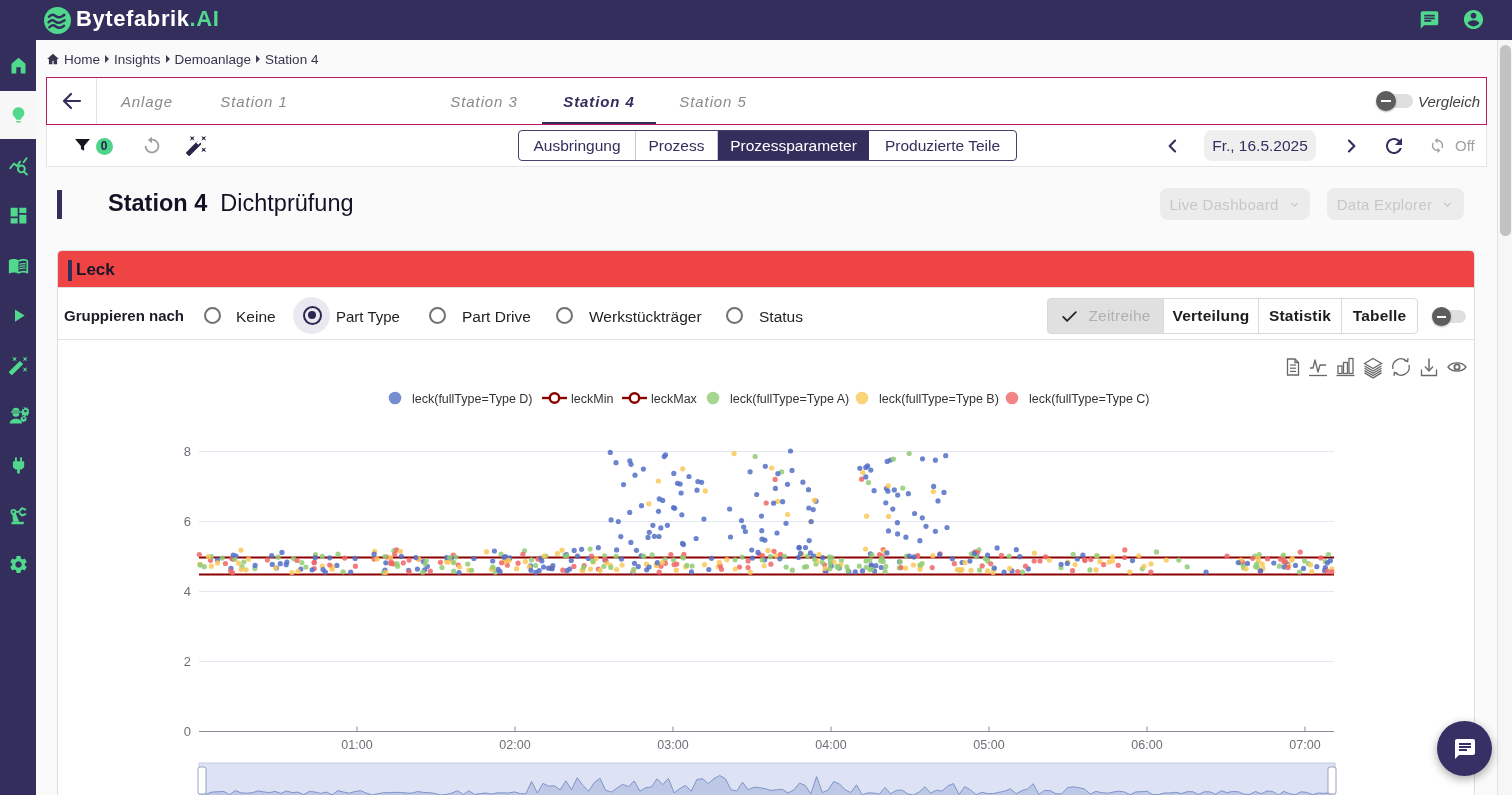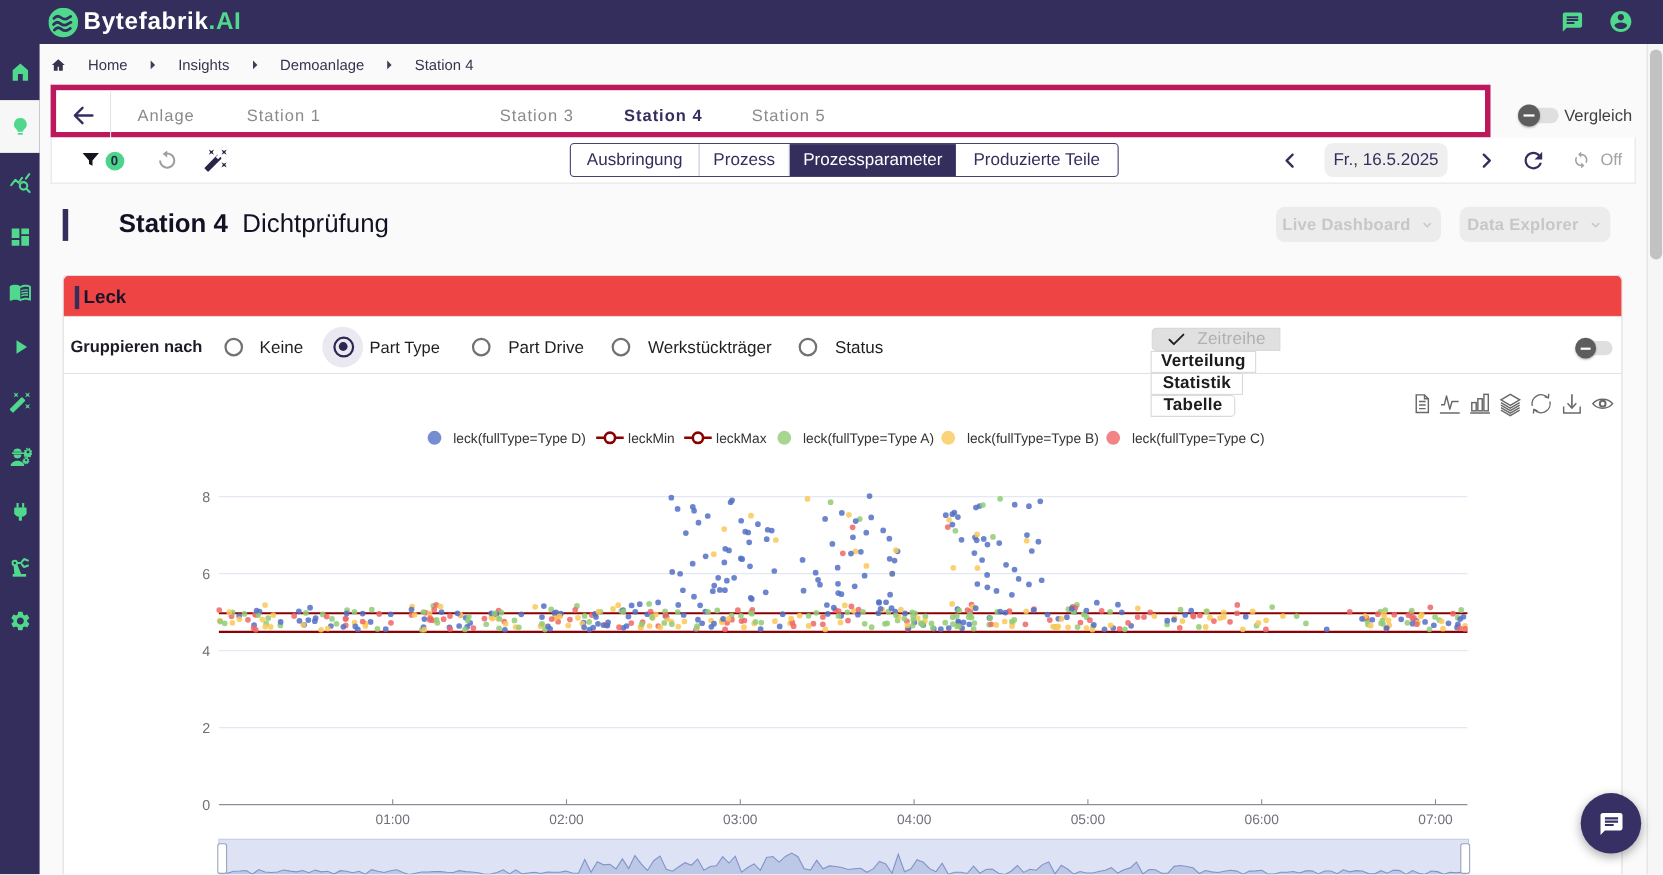--- a/index.html
+++ b/index.html
@@ -9,49 +9,49 @@
 .abs { position:absolute; }
 
 #topbar { position:absolute; left:0; top:0; width:1512px; height:40px; background:#342e5d; }
 #logo { position:absolute; left:44px; top:7px; }
 #logotext { position:absolute; left:76px; top:6px; font-size:22px; font-weight:bold; color:#fff; letter-spacing:.6px; }
 #logotext .g { color:#50d88c; }
 
 #sidebar { position:absolute; left:0; top:40px; width:36px; height:755px; background:#342e5d; }
 #sbactive { position:absolute; left:0; top:51px; width:36px; height:48px; background:#f7f7f7; }
 
-#crumbs { position:absolute; left:46px; top:50px; height:18px; display:flex; align-items:center; font-size:13.5px; color:#37344e; gap:21px; }
+#crumbs { position:absolute; left:46px; top:50px; height:18px; display:flex; align-items:center; font-size:13.5px; color:#37344e; gap:5px; }
 #crumbs .sep { width:0; height:0; border-left:4.5px solid #3f3c57; border-top:4px solid transparent; border-bottom:4px solid transparent; display:inline-block; }
 
-#tabbar { position:absolute; left:46px; top:77px; width:1309px; height:48px; background:#fff; border:5px solid #be185d; }
+#tabbar { position:absolute; left:46px; top:77px; width:1441px; height:48px; background:#fff; border:1px solid #be185d;font-style:italic; }
 #backcell { position:absolute; left:0; top:0; width:50px; height:46px; border-right:1px solid #e4e4e4; display:flex; align-items:center; justify-content:center; }
 .tab { position:absolute; top:0; height:46px; display:flex; align-items:center; justify-content:center; font-size:15px; letter-spacing:.9px; color:#8a8a8a; }
 .tab.active { color:#342e5d; font-weight:bold; }
 #tabunderline { position:absolute; left:495px; top:44px; width:114px; height:2px; background:#342e5d; }
 .sw-track { position:absolute; background:#dfdfdf; border-radius:8px; }
 .sw-thumb { position:absolute; background:#5d5d5d; border-radius:50%; box-shadow:0 1px 2px rgba(0,0,0,.3); display:flex; align-items:center; justify-content:center; }
 .sw-thumb::after { content:""; display:block; background:#fff; border-radius:1px; }
 
 #toolbar { position:absolute; left:46px; top:125px; width:1441px; height:42px; background:#fff; border:1px solid #e4e4e4; border-top:none; }
 .btngroup { position:absolute; left:471px; top:5px; height:31px; display:flex; border:1px solid #45406e; border-radius:4px; overflow:hidden; background:#fff; }
 .btngroup .seg { display:flex; align-items:center; justify-content:center; font-size:15.5px; color:#342e5d; border-right:1px solid #c9c6da; }
 .btngroup .seg:last-child { border-right:none; }
 .btngroup .seg.on { background:#342e5d; color:#fff; border-right:none; }
 
 #headingbar { position:absolute; left:57px; top:190px; width:4.5px; height:29px; background:#342e5d; }
 #heading { position:absolute; left:68px; top:190px; font-size:23.5px; color:#131225;margin-left:40px; }
-.graybtn { position:absolute; top:188px; height:32px; background:#ececec; border-radius:8px; display:flex; align-items:center; justify-content:center; color:#c7c7c7; font-size:15px; font-weight:bold; letter-spacing:.3px; }
+.graybtn { position:absolute; top:188px; height:32px; background:#ececec; border-radius:8px; display:flex; align-items:center; justify-content:center; color:#c7c7c7; font-size:15px; font-weight:normal; letter-spacing:.3px; }
 
 #card { position:absolute; left:57px; top:250px; width:1418px; height:560px; background:#fff; border:1px solid #dedede; border-radius:4px 4px 0 0; }
 #cardhead { position:absolute; left:0; top:0; width:100%; height:37px; background:#ef4444; border-bottom:1px solid #dedede; border-radius:4px 4px 0 0; }
 #cardhead .bar { position:absolute; left:10px; top:8.5px; width:3.5px; height:21px; background:#342e5d; }
 #cardhead .t { position:absolute; left:18px; top:9px; font-size:17px; font-weight:bold; color:#15142a; }
 #controls { position:absolute; left:0; top:37px; width:100%; height:52px; border-bottom:1px solid #e4e4e4; }
 #grouplabel { position:absolute; left:6px; top:56px; font-size:15px; font-weight:bold; color:#1c1c28; }
-.tabsgrp { position:absolute; left:989px; top:47px; display:flex; height:36px;flex-direction:column; }
+.tabsgrp { position:absolute; left:989px; top:47px; display:flex; height:36px; }
 .tabsgrp .tg { display:flex; align-items:center; justify-content:center; border:1px solid #d9d9d9; background:#fff; font-size:15.5px; font-weight:bold; color:#1c1c1c; letter-spacing:.2px; }
 .tabsgrp .tg.sel { background:#e0e0e0; color:#b0b0b0; border-color:#d9d9d9; font-weight:normal; }
 
 #scrollbar { position:absolute; left:1497px; top:40px; width:15px; height:755px; background:#f6f6f6; border-left:1px solid #e2e2e2; }
 #scrollthumb { position:absolute; left:2px; top:5px; width:11px; height:191px; background:#c2c2c2; border-radius:6px; }
 #fab { position:absolute; left:1437px; top:721px; width:55px; height:55px; border-radius:50%; background:#373064; box-shadow:0 3px 10px rgba(0,0,0,.35); display:flex; align-items:center; justify-content:center; }
 #chartsvg { position:absolute; left:0px; top:89px; }
 </style>
 </head>
 <body>

